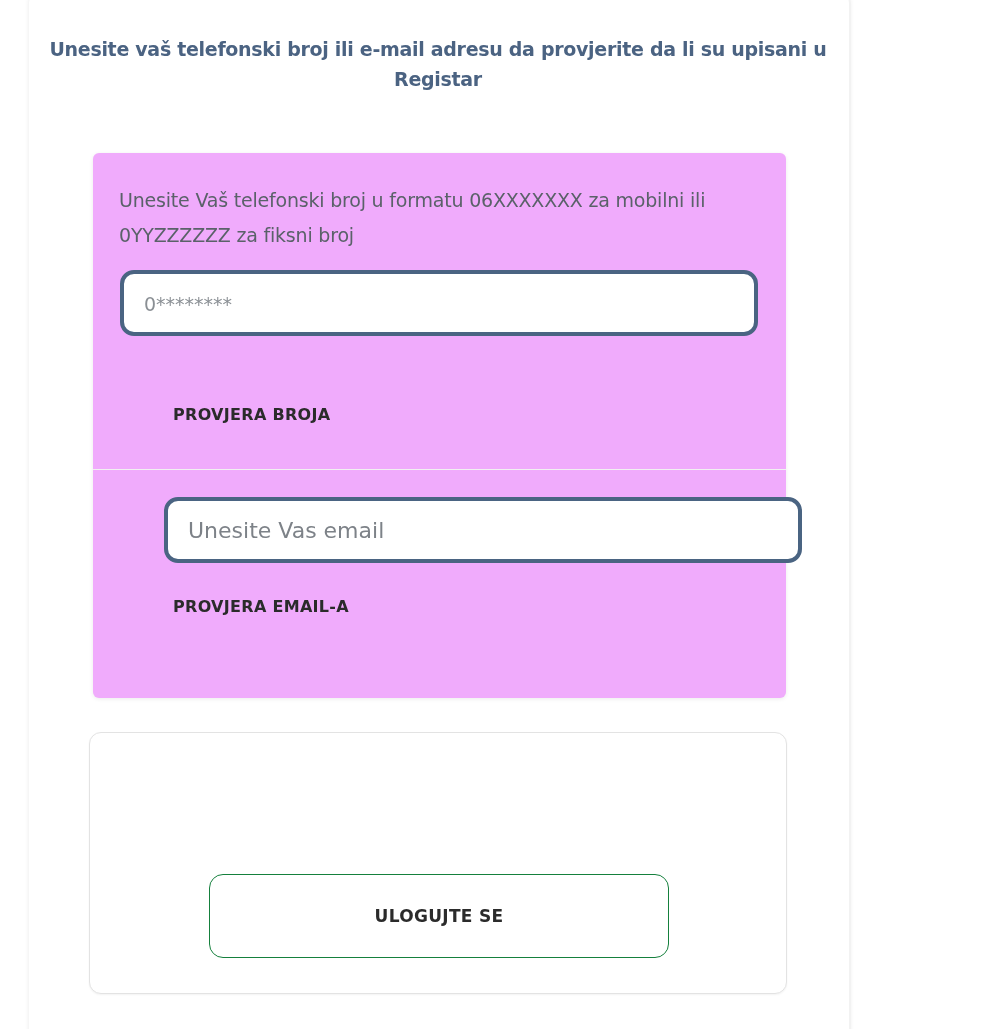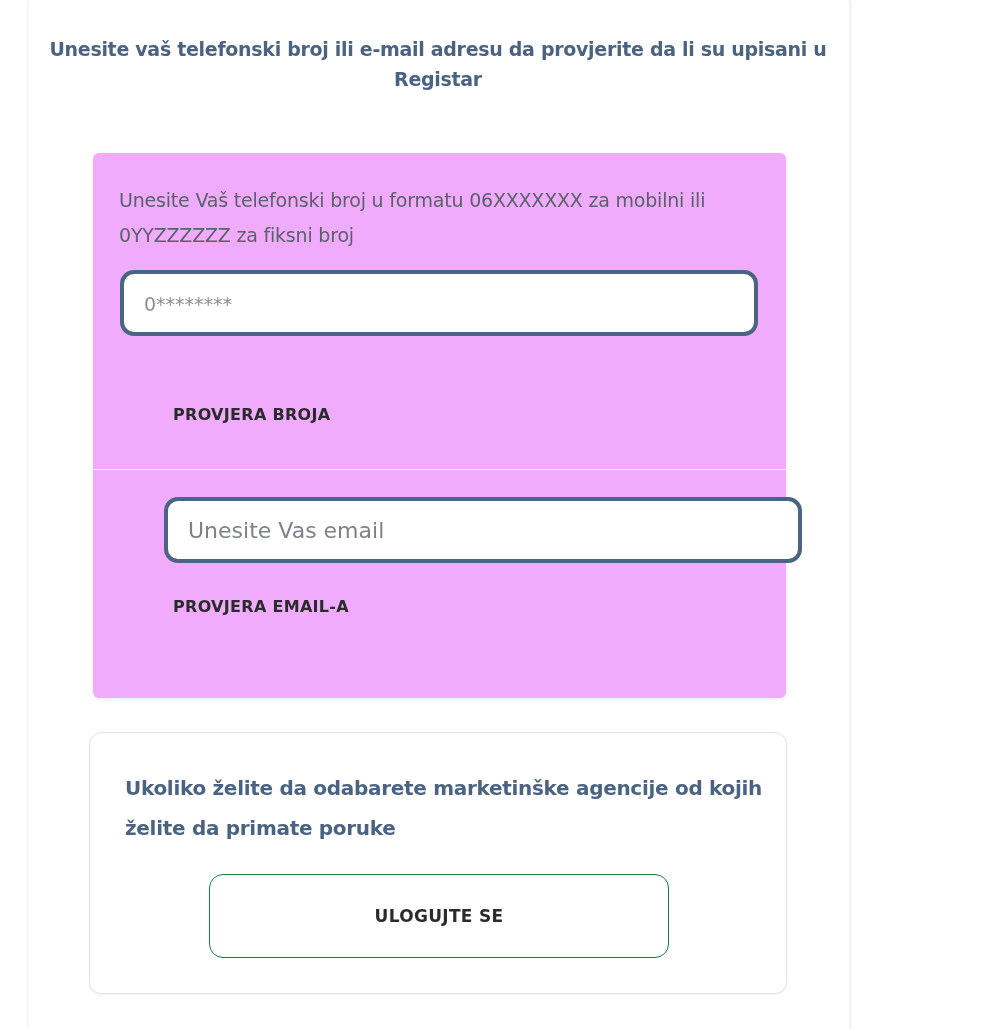--- a/index.html
+++ b/index.html
@@ -162,15 +162,14 @@
   <button class="link-button phone-check-button">PROVJERA BROJA</button>
 
   <div class="divider"></div>
 
   <input class="text-input email-input" type="text" placeholder="Unesite Vas email" style="">
 
   <button class="link-button email-check-button">PROVJERA EMAIL-A</button>
 </div>
 
 <div class="marketing-card">
-  <div class="marketing-text">Ukoliko želite da odabarete marketinške agencije od kojih želite da primate poruke</div>
   <button class="login-button">ULOGUJTE SE</button>
 </div>
 
 </body></html>

